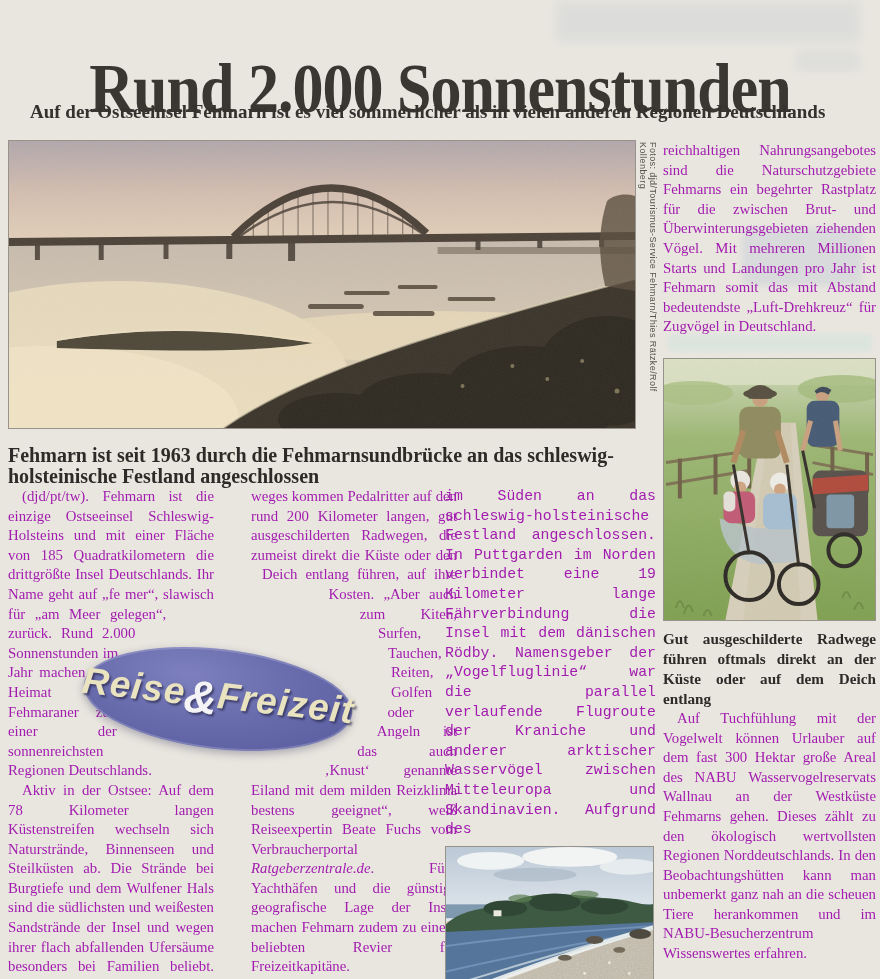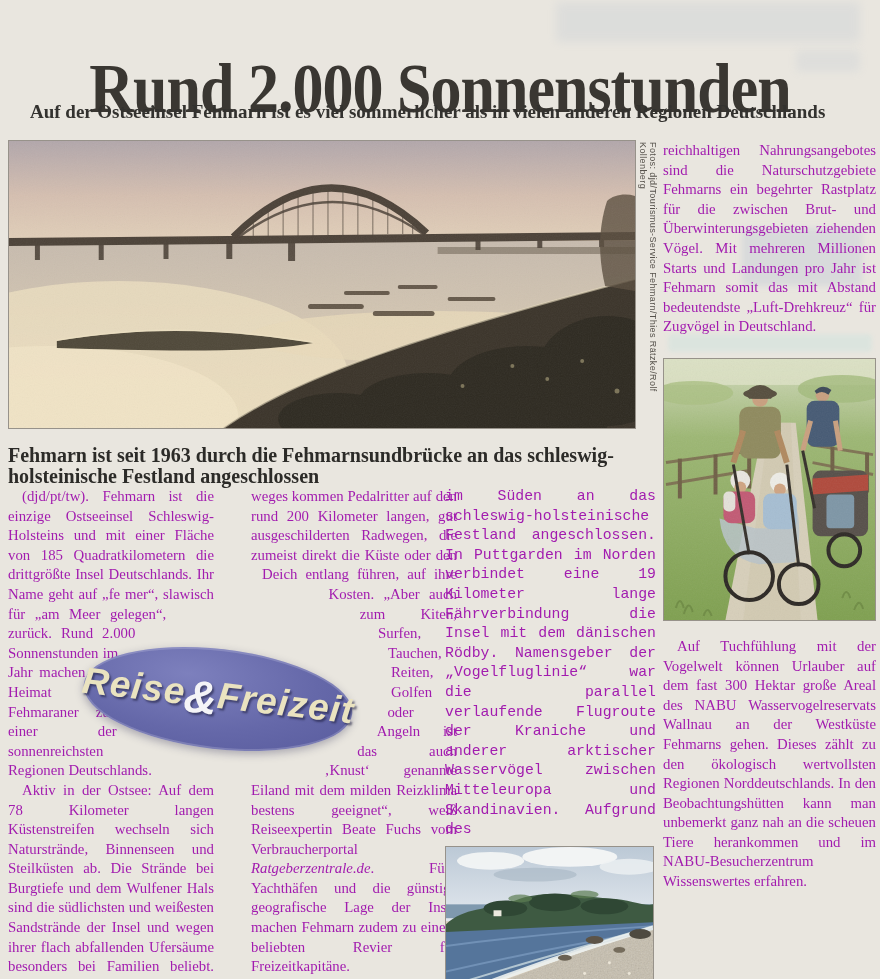--- a/index.html
+++ b/index.html
@@ -29,21 +29,21 @@
 
   .body{font-size:14.8px;line-height:19.6px;text-align:justify;margin:0;color:#a21caf;}
   .caption{font-size:15.2px;font-weight:bold;line-height:20px;text-align:justify;margin:0;color:#2c2b28;}
   .b{font-weight:normal;}
   .i{font-style:italic;}
   .ind{text-indent:14px;}
 
   .rightcol{position:absolute;left:663px;top:141px;width:213px;}
   .photo-cyclists{position:relative;margin-top:21px;width:213px;height:263px;}
   .rightcol .caption{margin-top:8px;}
-  .rightcol .p2{margin-top:16px;}
+  .rightcol .p2{margin-top:0;}
 
   .cols{position:absolute;left:8px;top:487px;width:648px;height:492px;overflow:hidden;}
   .col{position:absolute;top:0;height:492px;overflow:hidden;}
   .col1{left:0;width:206px;}
   .col2{left:219px;width:206px;margin-left:24px;}
   .col3{left:437px;width:211px;font-family:Liberation Mono, monospace;}
   .wf-r{float:right;width:115px;height:462px;shape-outside:ellipse(150px 85px at 165px 207px);shape-margin:5px;}
   .wf-l{float:left;width:140px;height:462px;shape-outside:ellipse(165px 95px at -30px 195px);shape-margin:5px;}
   .photo-beach{position:relative;margin-top:6px;width:209px;height:181px;}
   .col3 .caption{margin-top:7px;}
@@ -217,20 +217,21 @@
           <line x1="140" y1="92" x2="152" y2="150"></line>
         </g>
         <circle cx="86" cy="218" r="24" fill="none" stroke="#2c2824" stroke-width="4"></circle>
         <circle cx="136" cy="226" r="20" fill="none" stroke="#2c2824" stroke-width="4"></circle>
         <g stroke="#6d8a42" stroke-width="2" opacity="0.9" fill="none">
           <path d="M12,250 q4,-14 8,0 M20,256 q5,-16 9,-2 M180,240 q4,-12 8,0 M192,252 q5,-14 9,-1 M40,258 q4,-12 8,0"></path>
         </g>
         <rect width="213" height="262" filter="url(#cy-grain)" opacity="0.08"></rect>
       </svg>
     </figure>
+    <p class="caption">Gut ausgeschilderte Radwege führen oftmals direkt an der Küste oder auf dem Deich entlang</p>
     <p class="body ind p2">Auf Tuchfühlung mit der Vogelwelt können Urlauber auf dem fast 300 Hektar große Areal des NABU Wasservogelreservats Wallnau an der Westküste Fehmarns gehen. Dieses zählt zu den ökologisch wertvollsten Regionen Norddeutschlands. In den Beobachtungshütten kann man unbemerkt ganz nah an die scheuen Tiere herankommen und im NABU-Besucherzentrum Wissenswertes erfahren.</p>
 
   </div>
 
   <div class="cols">
     <div class="col col1">
       <div class="wf-r"></div>
       <p class="body ind"><span class="b">(djd/pt/tw).</span><span> Fehmarn ist die einzige Ostseeinsel Schleswig-Holsteins und mit einer Fläche von 185 Quadratkilometern die drittgrößte Insel Deutschlands. Ihr Name geht auf „fe mer“, slawisch für „am Meer gelegen“, zurück. Rund 2.000 Sonnenstunden im Jahr machen die Heimat der Fehmaraner zu einer der sonnenreichsten Regionen Deutschlands.</span></p>
       <p class="body ind"><span class="b">Aktiv in der Ostsee:</span><span> Auf dem 78 Kilometer langen Küstenstreifen wechseln sich Naturstrände, Binnenseen und Steilküsten ab. Die Strände bei Burgtiefe und dem Wulfener Hals sind die südlichsten und weißesten Sandstrände der Insel und wegen ihrer flach abfallenden Ufersäume besonders bei Familien beliebt. Als Etappe der internationalen Ostseeküsten-Radroute und des Mönchs-</span></p>
     </div>

